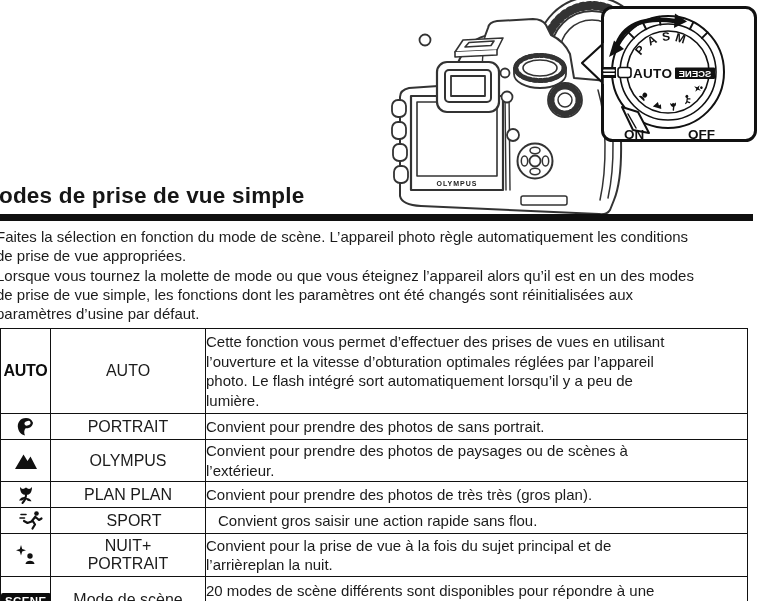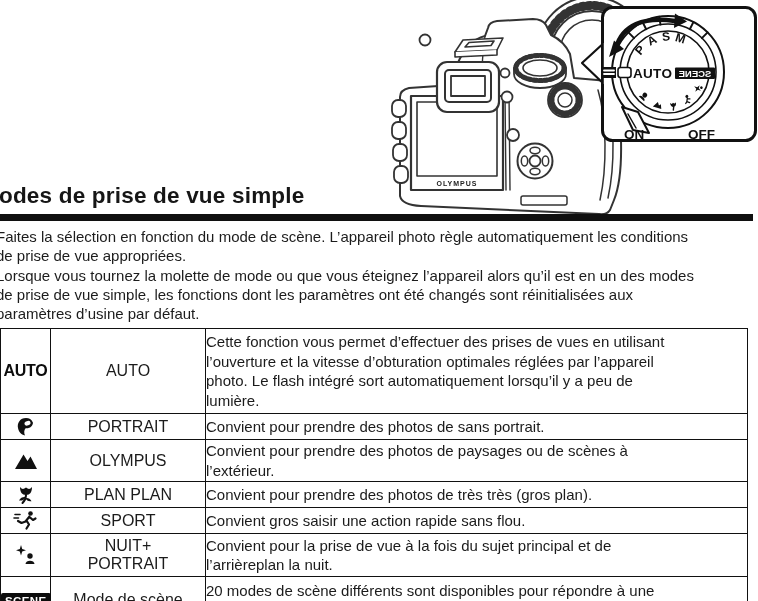--- a/index.html
+++ b/index.html
@@ -21,21 +21,21 @@
   .inset-svg{position:absolute;left:580px;top:6px;}
   
   table.scene-table{
     position:absolute;left:0;top:328px;width:747px;border-collapse:collapse;table-layout:fixed;
   }
   table.scene-table td{border:1.5px solid #111;padding:0;vertical-align:middle;}
   td.icon-cell{text-align:center;}
   td.mode-cell{text-align:center;font-size:16px;line-height:18px;white-space:pre-line;color:#1b1b1b;}
   td.desc-cell{vertical-align:top;font-size:15px;line-height:19.5px;padding:2px 8px 2px 10px;white-space:pre-line;color:#1b1b1b;}
   tr.r1 td{height:84px;} tr.r2 td{height:25px;} tr.r3 td{height:41px;}
-  tr.r4 td{height:25px;} tr.r5 td{height:25px;} tr.r6 td{height:42px;} tr.r7 td{height:46px;}
+  tr.r4 td{height:25px;} tr.r5 td{height:25px;padding-left:12px;} tr.r6 td{height:42px;} tr.r7 td{height:46px;}
   .dial-auto{font-weight:800;font-size:16px;letter-spacing:-.3px;color:#0c0c0c;}
   .scene-badge{
     display:inline-block;background:#0c0c0c;color:#fff;font-weight:bold;font-size:11.5px;
     letter-spacing:.4px;padding:2px 4px 2.5px;border-radius:2px;min-width:40px;
   }
   .row-icon{display:inline-block;vertical-align:middle;}
 </style>
 </head>
 <body>
 

